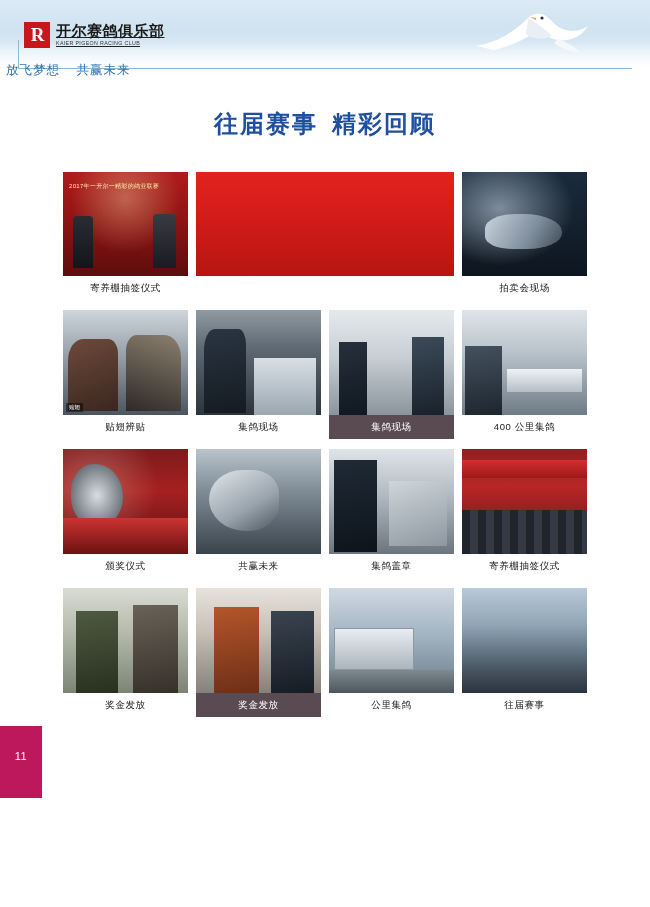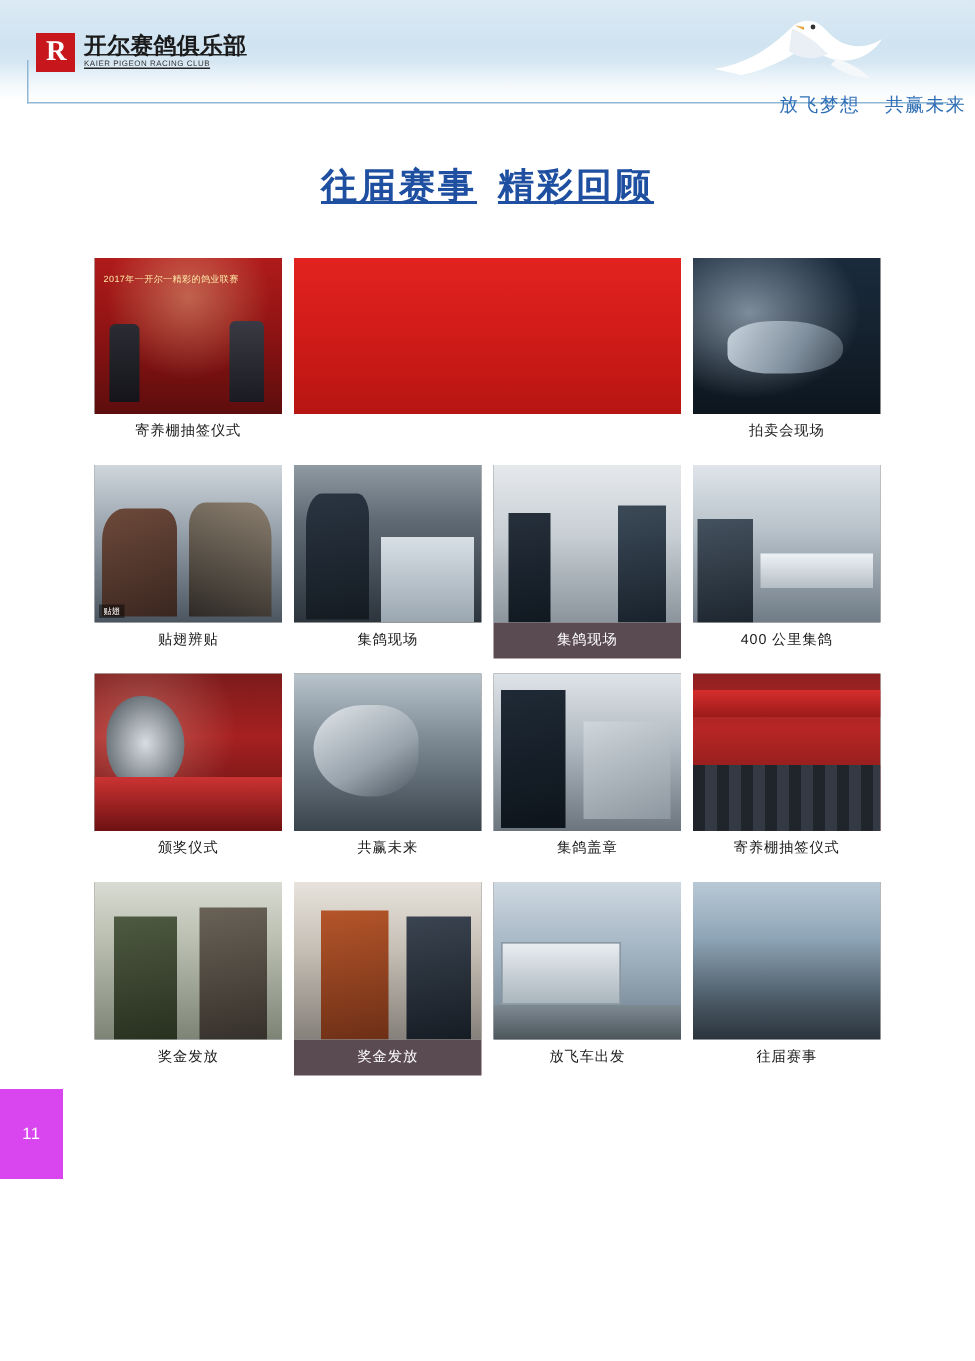--- a/index.html
+++ b/index.html
@@ -93,40 +93,39 @@
     right: 60px;
     width: 120px;
     height: 58px;
   }
 
   .slogan {
     position: absolute;
     top: 62px;
     left: 0;
     width: 650px;
-    text-align: right;
+    text-align: left;
     font-size: 12.5px;
     color: #2f6fb5;
     letter-spacing: 1px;
   }
   .slogan span { margin: 0 6px; }
 
   
   .page-title {
     position: absolute;
     top: 108px;
     left: 0;
     width: 650px;
     text-align: center;
     font-size: 24px;
     font-weight: bold;
     color: #1f4fa0;
     letter-spacing: 2px;
     font-family: "Liberation Sans", sans-serif;
-    text-decoration: underline;
   }
   .page-title .t2 { margin-left: 14px; }
 
   
   .gallery {
     position: absolute;
     top: 172px;
     left: 63px;
     width: 452px;
   }
@@ -468,22 +467,22 @@
     background: rgba(0,0,0,.45);
     padding: 1px 3px;
   }
 
   
   .page-number-box {
     position: absolute;
     left: 0;
     top: 726px;
     width: 42px;
-    height: 60px;
-    background: #d946ef;
+    height: 72px;
+    background: #be185d;
   }
   .page-number {
     color: #ffffff;
     font-size: 11px;
     text-align: center;
     line-height: 60px;
     letter-spacing: .5px;
   }
 </style>
 </head>
@@ -611,21 +610,21 @@
     <div class="cell">
       <div class="photo">
         <div class="ph ph-prize2"></div>
       </div>
       <div class="caption dark">奖金发放</div>
     </div>
     <div class="cell">
       <div class="photo">
         <div class="ph ph-truck"></div>
       </div>
-      <div class="caption">放飞车出发</div>
+      <div class="caption">公里集鸽</div>
     </div>
     <div class="cell">
       <div class="photo">
         <div class="ph ph-release"></div>
       </div>
       <div class="caption">往届赛事</div>
     </div>
   </div>
 
 </div>

